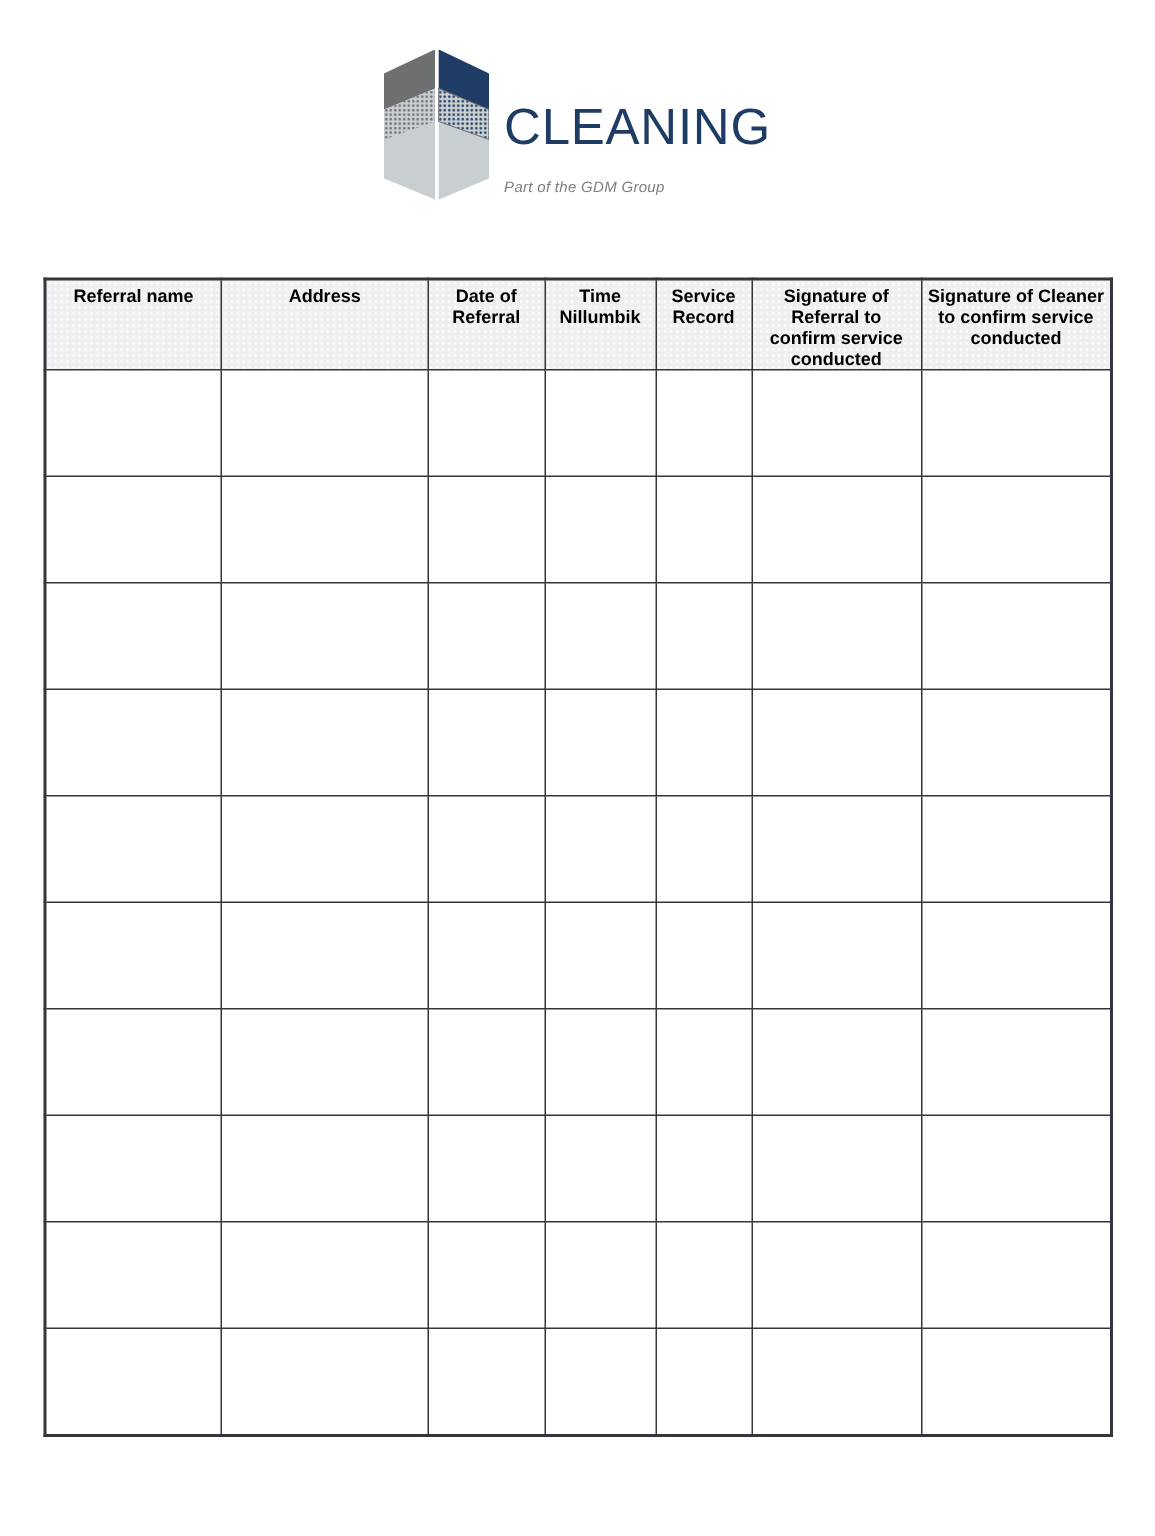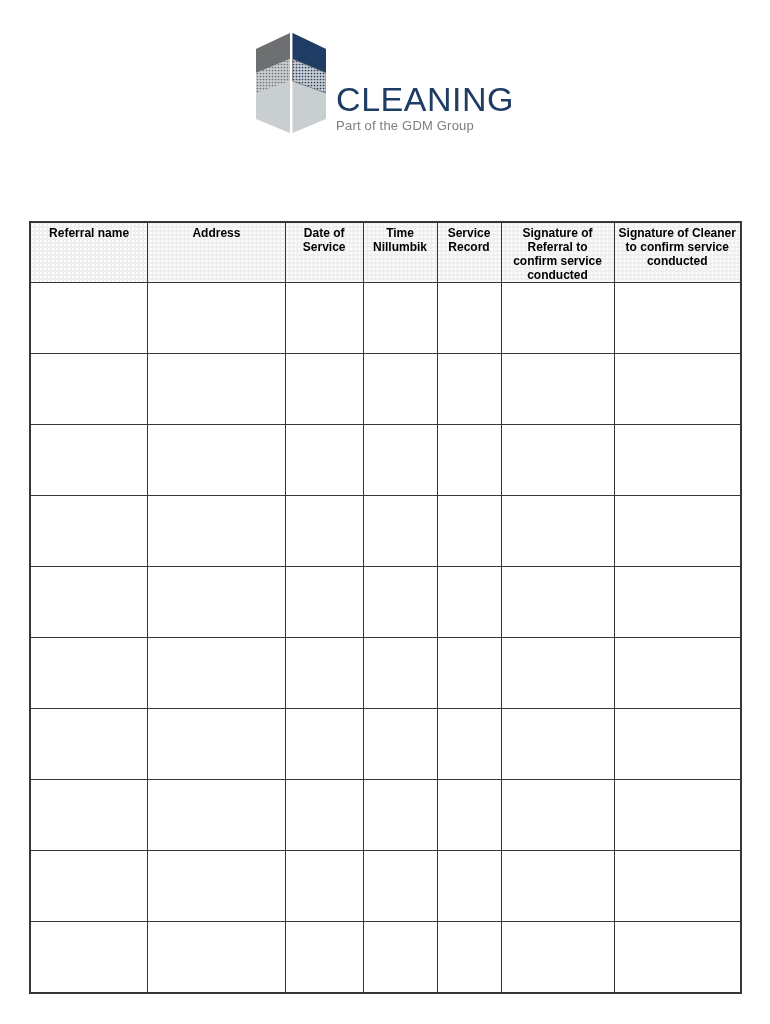--- a/index.html
+++ b/index.html
@@ -40,24 +40,25 @@
   .brand-line {
     color: var(--navy, #1e3c64);
     font-size: 34px;
     line-height: 31px;
     font-weight: 500;
     letter-spacing: 0.5px;
     white-space: nowrap;
   }
   .logo-tagline {
     color: var(--tagline-gray, #7b7e82);
-    font-size: 13px;
+    font-size: 10px;
     line-height: 15px;
-    margin-top: 3px;
+    margin-top: 17px;
     letter-spacing: 0.2px;
+    font-style: italic;
   }
 
   
   .doc-title {
     position: absolute;
     top: 145px;
     left: 0;
     width: 100%;
     text-align: center;
     font-weight: bold;
@@ -73,21 +74,20 @@
     left: 29px;
     width: 713px;
     border-collapse: collapse;
     table-layout: fixed;
   }
   table.record, table.record th, table.record td {
     border: 1px solid var(--border-color, #33363b);
   }
   table.record {
     border-width: 2px;
-    margin-top: 36px;
   }
   table.record th {
     height: 52px;
     vertical-align: top;
     text-align: center;
     font-weight: bold;
     font-size: 12px;
     line-height: 14px;
     padding: 3px 4px 0 4px;
     color: #000000;
@@ -144,21 +144,21 @@
       <col style="width:10.95%">
       <col style="width:10.40%">
       <col style="width:9.00%">
       <col style="width:15.90%">
       <col style="width:17.85%">
     </colgroup>
     <thead>
       <tr>
         <th>Referral name</th>
         <th>Address</th>
-        <th>Date of Service</th>
+        <th>Date of Referral</th>
         <th>Time Nillumbik</th>
         <th>Service Record</th>
         <th>Signature of Referral to confirm service conducted</th>
         <th>Signature of Cleaner to confirm service conducted</th>
       </tr>
     </thead>
     <tbody>
         <tr>
           <td></td>
           <td></td>

